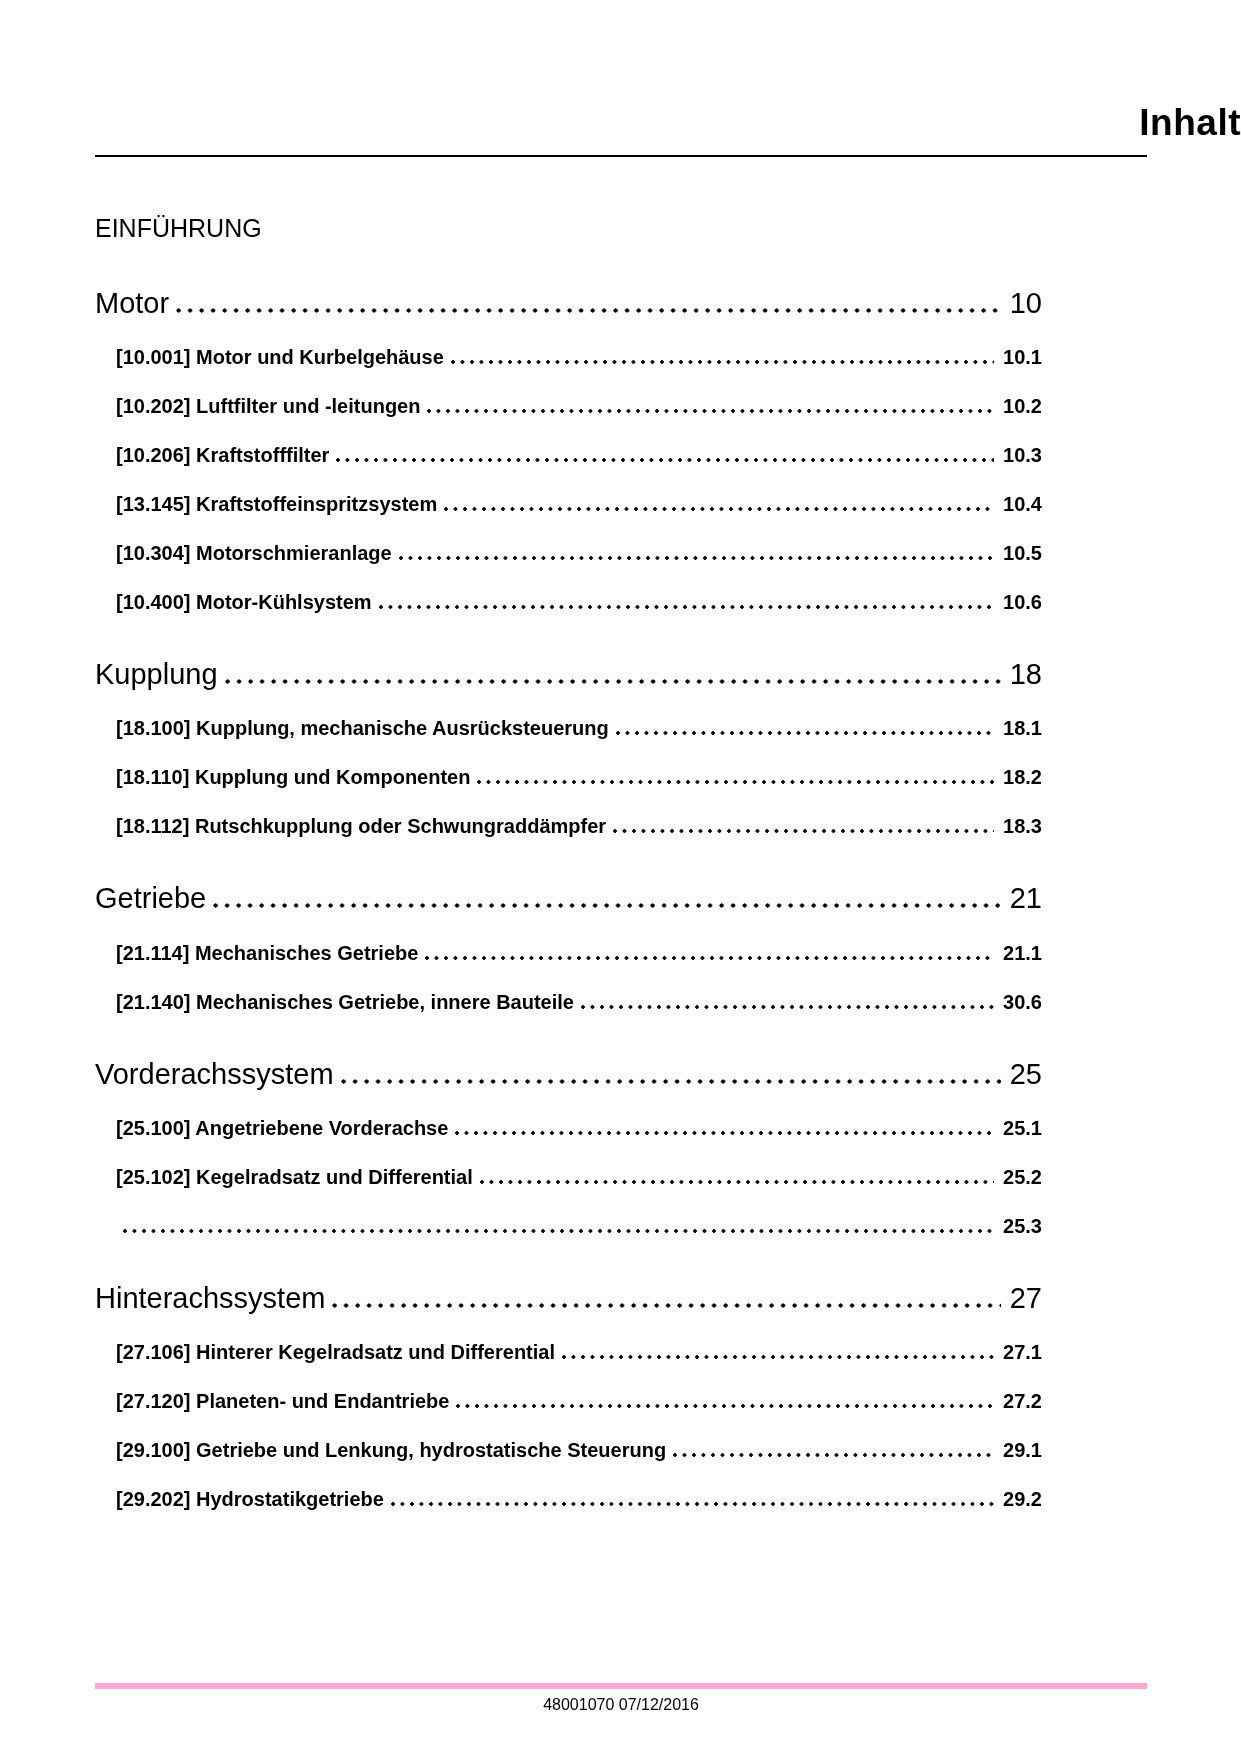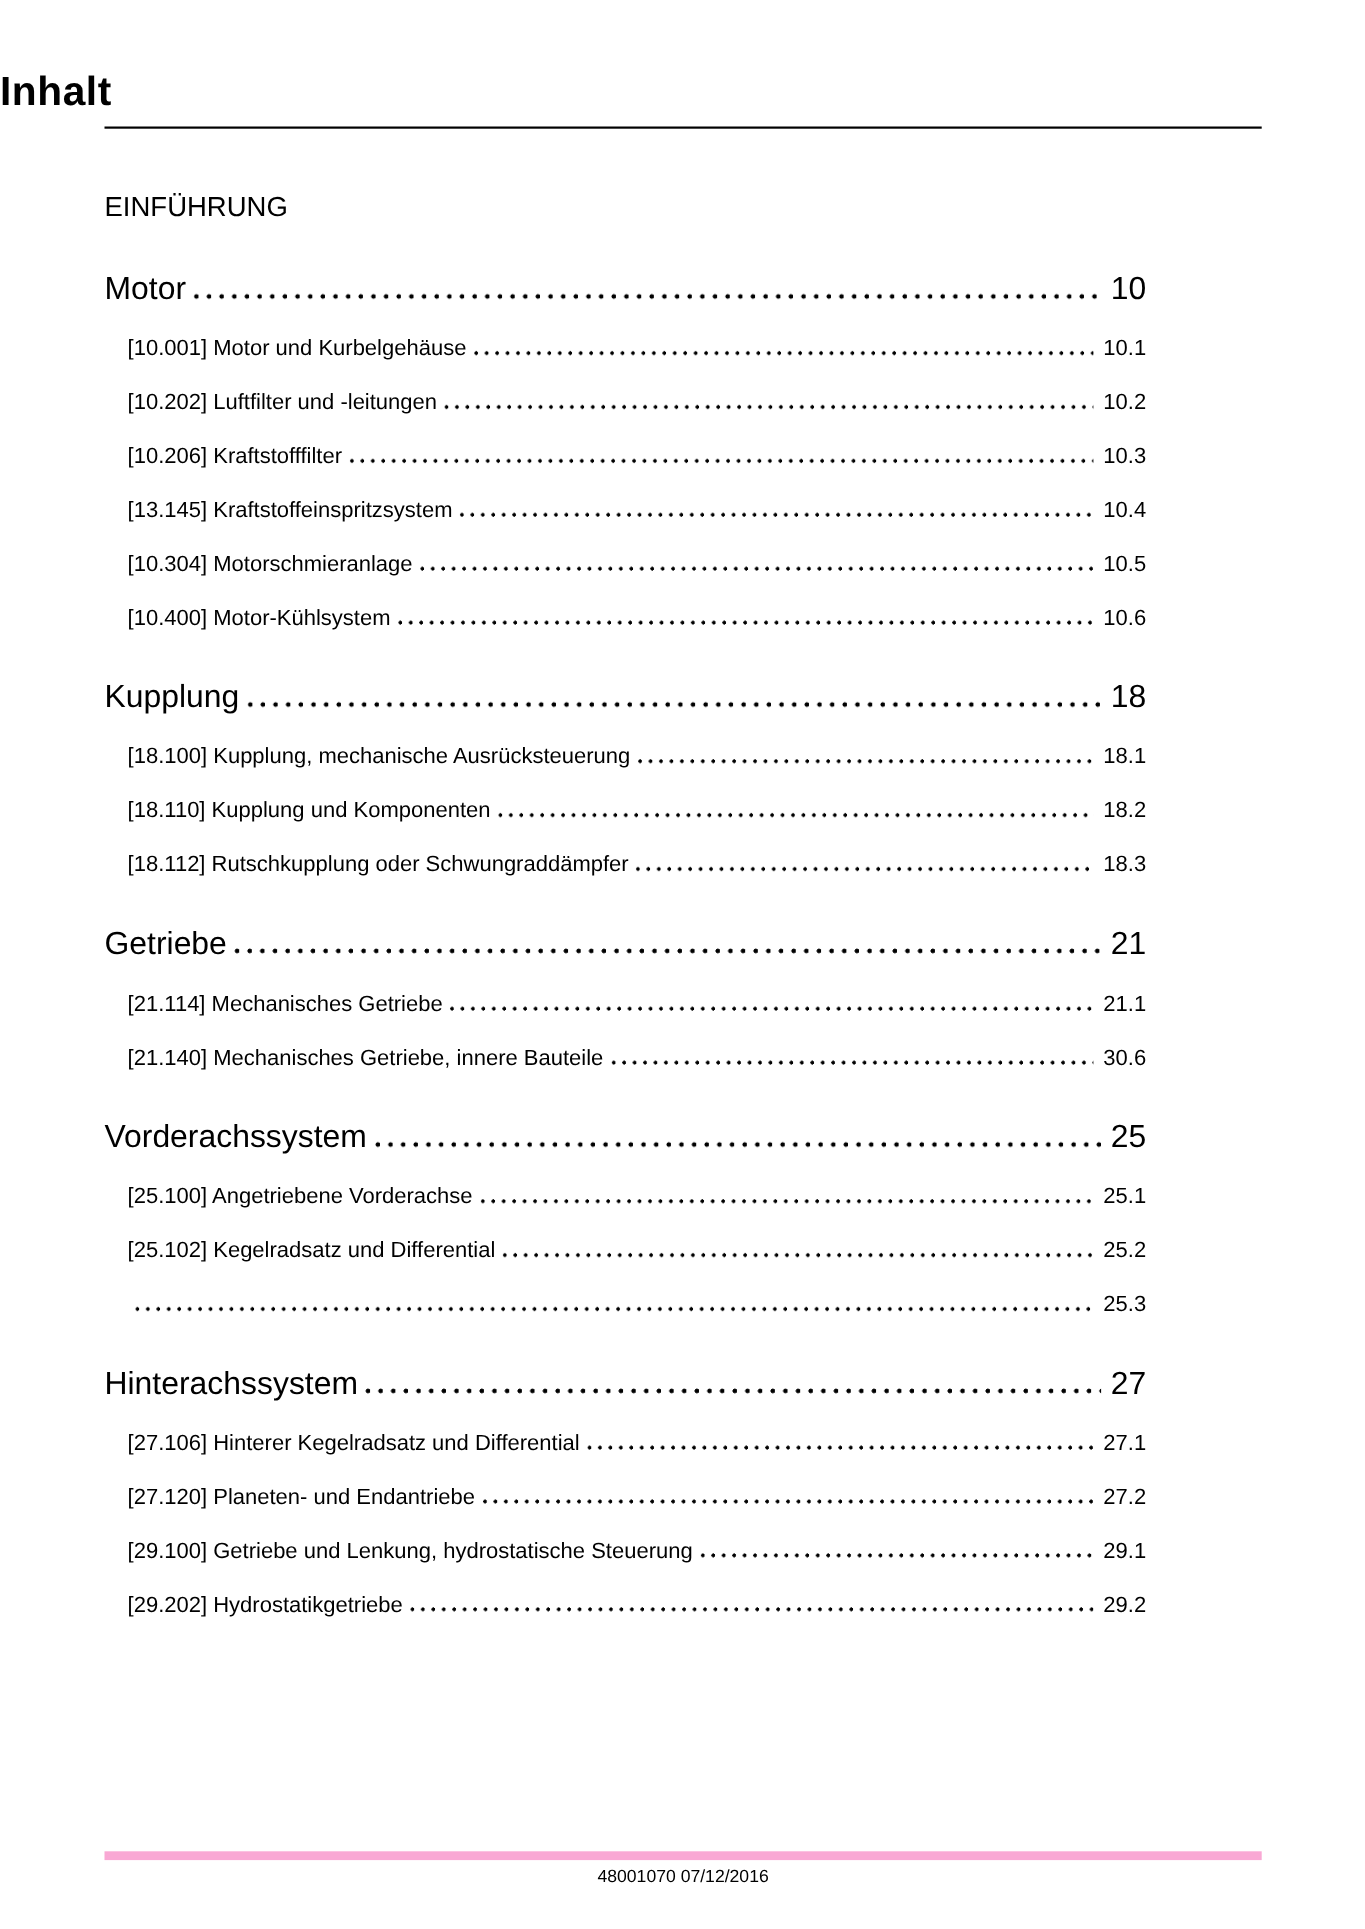--- a/index.html
+++ b/index.html
@@ -7,22 +7,22 @@
   .page {
     position: relative;
     width: 1241px;
     height: 1754px;
     background: #ffffff;
     color: #000000;
     font-family: "Liberation Sans", sans-serif;
     overflow: hidden;
   }
   .title {
-    padding-top: 64px;
-    text-align: left;
+    padding-top: 104px;
+    text-align: right;
     font-size: 37px;
     font-weight: bold;
     line-height: 1;
     letter-spacing: 0.5px;
   }
   .title-rule {
     margin: 14px 94px 0 95px;
     border-top: 2px solid #000;
     height: 0;
   }
@@ -41,20 +41,21 @@
   .section-row {
     font-size: 29px;
     margin-top: 44px;
     line-height: 1.15;
   }
   .item-row {
     font-size: 20px;
     margin-top: 26px;
     padding-left: 21px;
     line-height: 1.15;
+    font-weight: bold;
   }
   .label { white-space: nowrap; }
   .pagenum { white-space: nowrap; }
   .leader {
     flex: 1 1 auto;
     position: relative;
     min-width: 24px;
     align-self: baseline;
   }
   .leader::before {
@@ -72,21 +73,21 @@
   .section-row .leader::before {
     height: 5px;
     background-image: radial-gradient(circle at 2.5px 2.5px, #000 1.9px, transparent 2.3px);
     background-size: 11.5px 5px;
   }
   .footer {
     position: absolute;
     left: 95px;
     right: 94px;
     top: 1683px;
-    border-top: 8px solid #f9a8d4;
+    border-top: 6px solid #f9a8d4;
     text-align: center;
     padding-top: 7px;
     font-size: 16px;
   }
 </style>
 </head>
 <body>
 
 <div class="page">
   <div class="title">Inhalt</div>

